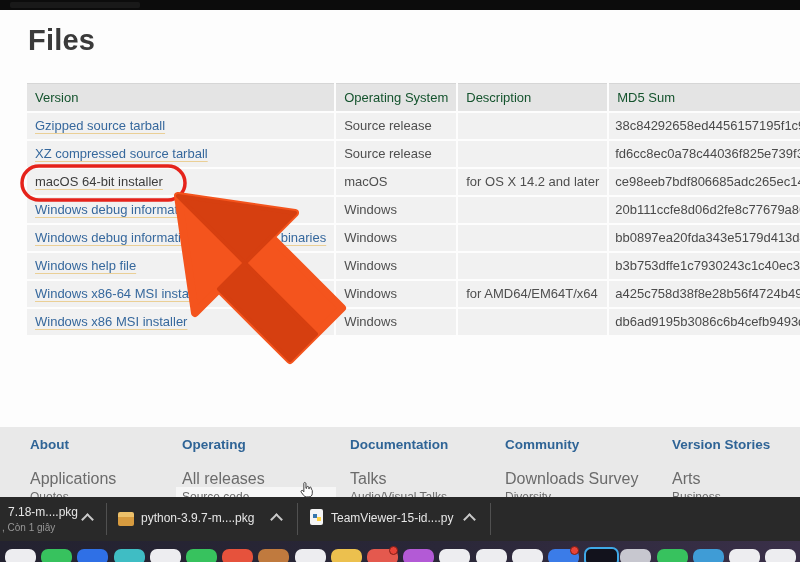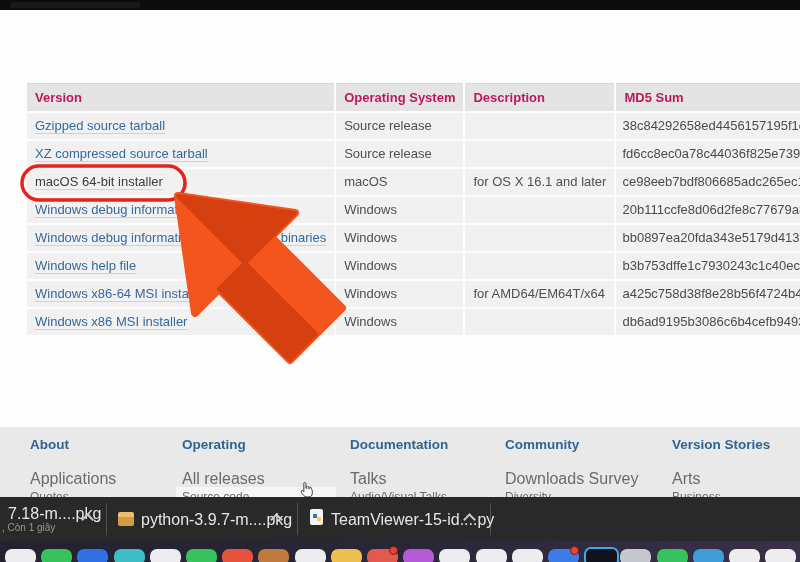--- a/index.html
+++ b/index.html
@@ -14,21 +14,21 @@
   .topbar .smudge{position:absolute;left:10px;top:2px;width:130px;height:6px;background:#2a2a2a;opacity:.45;border-radius:2px;}
 
   
   .page{position:absolute;left:0;top:10px;width:800px;height:417px;background:#fdfdfd;}
   h1.files{position:absolute;left:28px;top:14px;margin:0;font-size:29px;font-weight:bold;color:#3a3a3a;letter-spacing:.2px;}
 
   
   .tbl-wrap{position:absolute;left:25px;top:71px;}
   table{border-collapse:separate;border-spacing:2px;table-layout:fixed;}
   col.c1{width:310px;} col.c2{width:126px;} col.c3{width:148px;} col.c4{width:250px;}
-  th{background:#e4e4e4;color:#be185d;font-size:13px;font-weight:bold;text-align:left;
+  th{background:#e4e4e4;color:#14532d;font-size:13px;font-weight:normal;text-align:left;
      padding:6px 8px;border-top:1px solid #d6d6d6;white-space:nowrap;overflow:hidden;}
   td{background:#f1f1f1;color:#4f4f4f;font-size:13px;padding:5px 8px;line-height:16px;
      white-space:nowrap;overflow:hidden;}
   td.md5{padding-left:6px;color:#4a4a4a;}
   .lnk{color:#36689d;text-decoration:underline;text-decoration-color:#eacf96;text-underline-offset:3px;cursor:pointer;}
   .lnk-visited{color:#3c3c3c;text-decoration:underline;text-decoration-color:#eacf96;text-underline-offset:3px;cursor:pointer;}
 
   
   .overlay{position:absolute;left:0;top:0;width:800px;height:562px;pointer-events:none;z-index:40;}
 
@@ -36,21 +36,21 @@
   .footer{position:absolute;left:0;top:427px;width:800px;height:70px;background:#e9e9e9;overflow:hidden;}
   .hoverband{position:absolute;left:176px;top:60px;width:160px;height:10px;background:#f6f6f6;}
   .fcol{position:absolute;top:0;}
   .fhead{position:absolute;top:10px;font-size:13.5px;font-weight:bold;color:#2f6496;cursor:pointer;white-space:nowrap;}
   .fitem1{position:absolute;top:43px;font-size:16px;color:#6b6b6b;cursor:pointer;white-space:nowrap;}
   .fitem2{position:absolute;top:63px;font-size:12px;color:#6b6b6b;cursor:pointer;white-space:nowrap;}
 
   
   .shelf{position:absolute;left:0;top:497px;width:800px;height:44px;background:#292929;z-index:50;}
   .shelf .divider{position:absolute;top:6px;width:1px;height:32px;background:#505050;}
-  .dl-label{position:absolute;font-size:16px;color:#e6e6e6;white-space:nowrap;cursor:pointer;}
+  .dl-label{position:absolute;font-size:12px;color:#e6e6e6;white-space:nowrap;cursor:pointer;}
   .dl-sub{position:absolute;font-size:10px;color:#979797;white-space:nowrap;}
   .chev{position:absolute;width:7px;height:7px;border-left:2px solid #c9c9c9;border-top:2px solid #c9c9c9;transform:rotate(45deg);cursor:pointer;}
   .pkg-icon{position:absolute;width:16px;height:9px;background:#d79b3f;border-top:5px solid #ecc06a;border-radius:2px;}
   .pyfile-icon{position:absolute;width:13px;height:16px;background:#f4f4f4;border-radius:2px;}
   .pyfile-icon .b1{position:absolute;left:3px;top:5px;width:4px;height:4px;background:#3776ab;}
   .pyfile-icon .b2{position:absolute;left:7px;top:8px;width:4px;height:4px;background:#ffd343;}
 
   
   .dock{position:absolute;left:0;top:541px;width:800px;height:21px;z-index:50;
         background:linear-gradient(90deg,#232230 0%,#2a2738 55%,#3a3049 100%);}
@@ -60,20 +60,21 @@
   .cursor{position:absolute;left:298px;top:481px;z-index:60;pointer-events:none;}
 </style>
 </head>
 <body>
 
 <div class="topbar">
   <div class="smudge"></div>
 </div>
 
 <div class="page">
+  <h1 class="files">Files</h1>
 
   <div class="tbl-wrap">
     <table>
       <colgroup>
           <col class="c1">
           <col class="c2">
           <col class="c3">
           <col class="c4">
         </colgroup>
       <thead>
@@ -93,21 +94,21 @@
         </tr>
         <tr>
           <td><span class="lnk">XZ compressed source tarball</span></td>
           <td>Source release</td>
           <td></td>
           <td class="md5">fd6cc8ec0a78c44036f825e739f36e5a</td>
         </tr>
         <tr>
           <td><span class="lnk-visited">macOS 64-bit installer</span></td>
           <td>macOS</td>
-          <td>for OS X 16.1 and later</td>
+          <td>for OS X 14.2 and later</td>
           <td class="md5">ce98eeb7bdf806685adc265ec14444ca</td>
         </tr>
         <tr>
           <td><span class="lnk">Windows debug information files</span></td>
           <td>Windows</td>
           <td></td>
           <td class="md5">20b111ccfe8d06d2fe8c77679a8611fc</td>
         </tr>
         <tr>
           <td><span class="lnk">Windows debug information files for 64-bit binaries</span></td>

